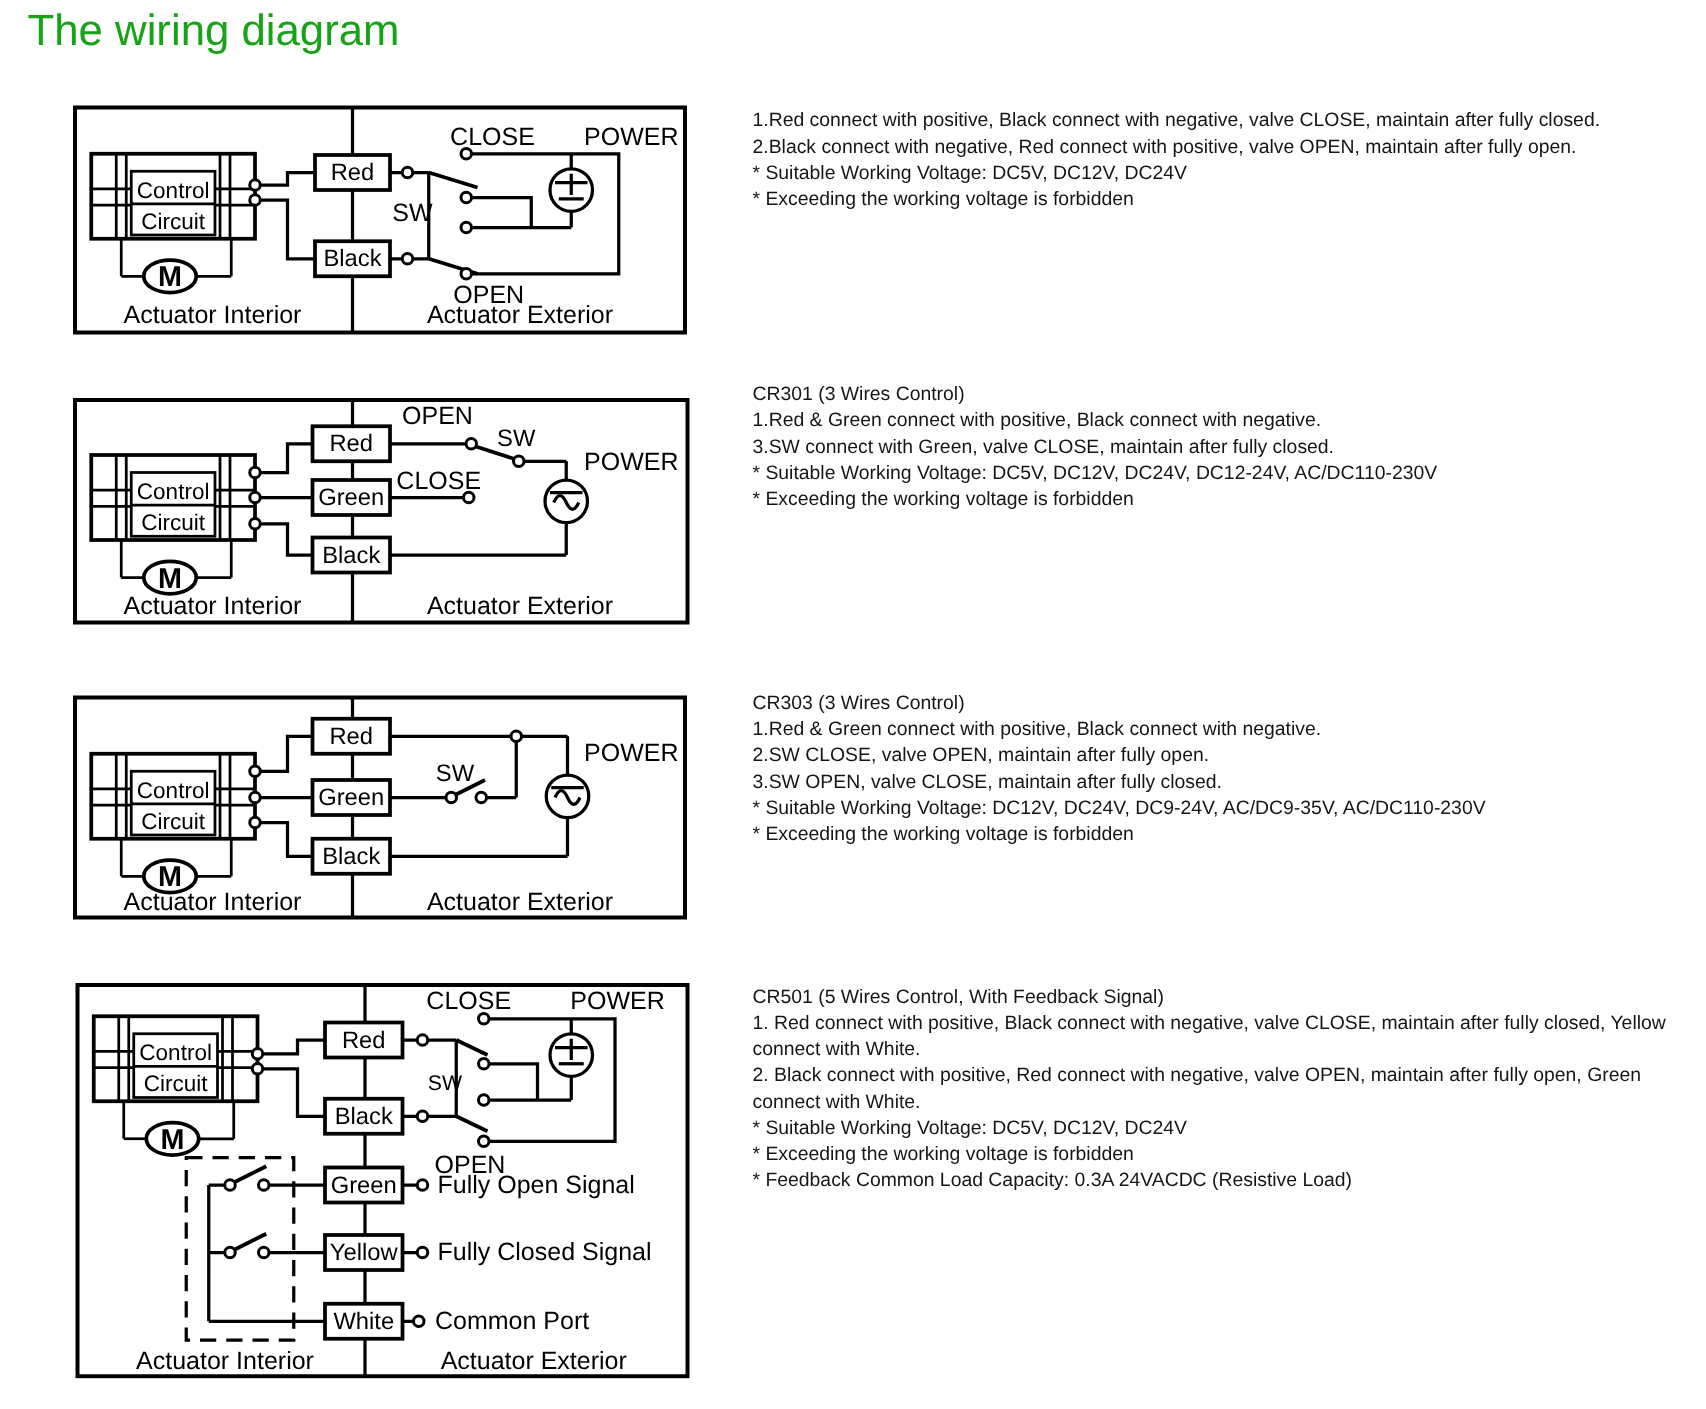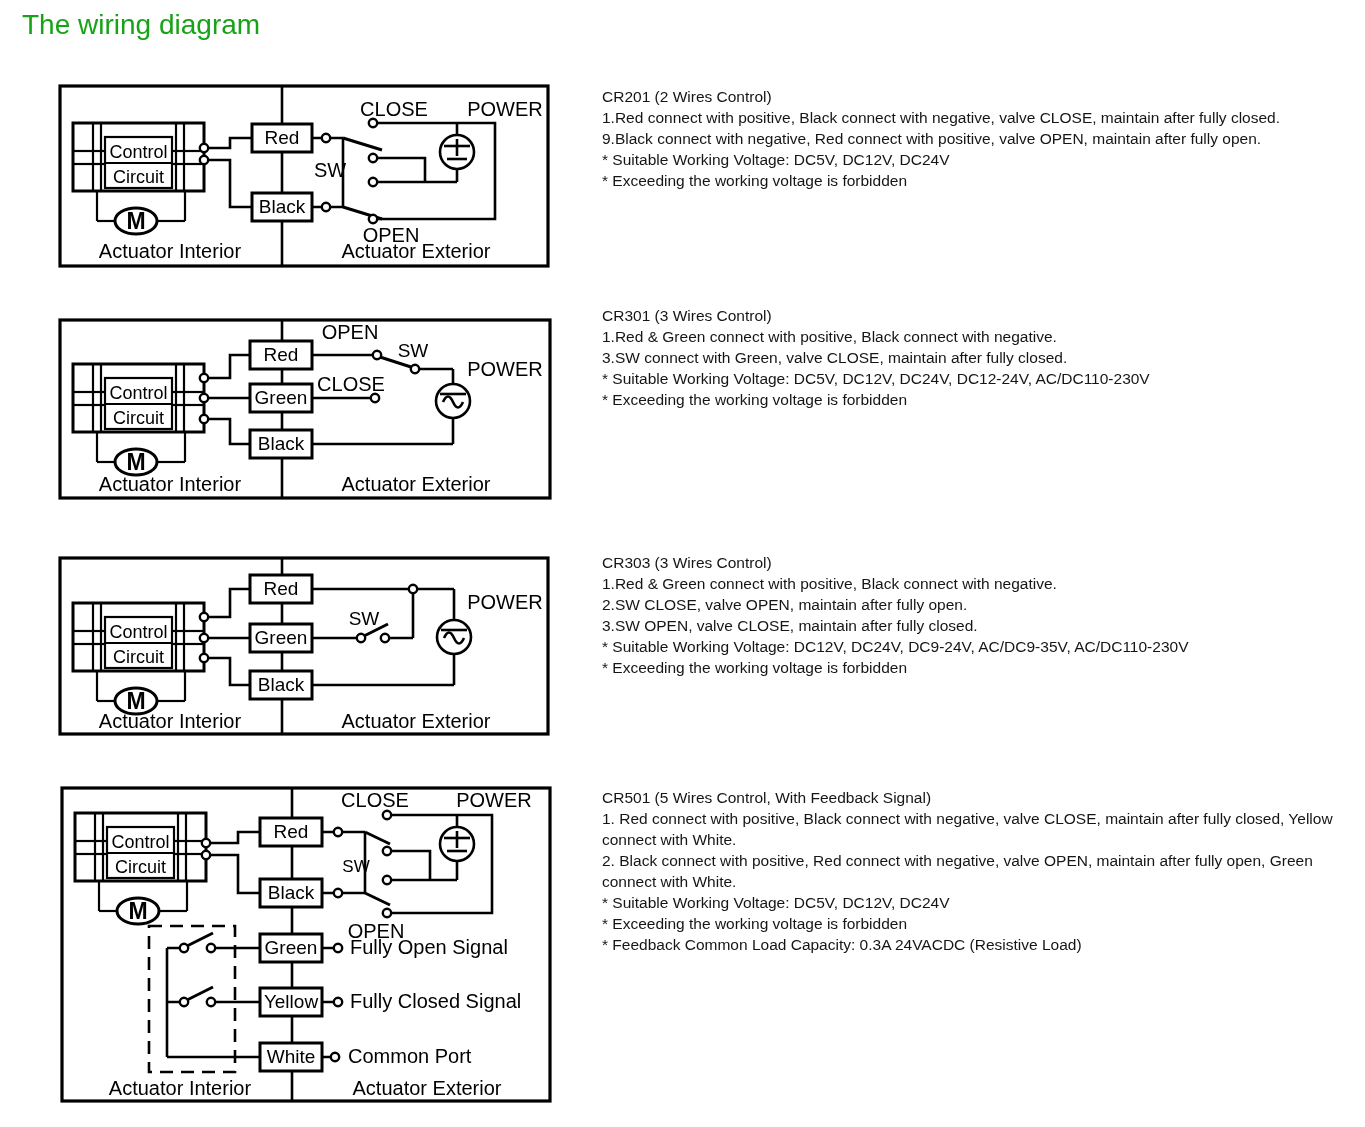--- a/index.html
+++ b/index.html
@@ -1,18 +1,18 @@
 <!DOCTYPE html>
 <html><head>
 <meta charset="utf-8">
 <style>
   html,body{margin:0;padding:0}
   body{width:1365px;height:1127px;background:#ffffff;position:relative;
        font-family:"Liberation Sans",sans-serif;color:#111}
-  .title{position:absolute;left:22px;top:8px;font-size:28px;line-height:34px}
+  .title{position:absolute;left:22px;top:8px;font-size:35px;line-height:34px}
   .note{position:absolute;left:602px;width:762px;font-size:15.5px;line-height:21px;color:#151515}
   svg.diag{position:absolute}
   .s2{stroke:#000;stroke-width:2.2;fill:none}
   .s25{stroke:#000;stroke-width:2.6;fill:none}
   .s3{stroke:#000;stroke-width:3;fill:none}
   .o3{stroke:#000;stroke-width:3.2;fill:none}
   .b3{fill:#fff;stroke:#000;stroke-width:3}
   .b2{fill:#fff;stroke:#000;stroke-width:2.2}
   .term{fill:#fff;stroke:#000;stroke-width:2.4}
   .dash{stroke:#000;stroke-width:2.6;fill:none;stroke-dasharray:13 8}
@@ -258,23 +258,22 @@
   <text x="296" y="86" class="t17 mid">SW</text>
   <text x="316" y="152" class="t20 mid">OPEN</text>
   <text x="290" y="168" class="t20">Fully Open Signal</text>
   <text x="290" y="222" class="t20">Fully Closed Signal</text>
   <text x="288" y="277" class="t20">Common Port</text>
   <text x="120" y="309" class="t20 mid">Actuator Interior</text>
   <text x="367" y="309" class="t20 mid">Actuator Exterior</text>
 </svg>
 
 <div class="note" style="top:86px">
-  <div>CR201 (2 Wires Control)</div>
   <div>1.Red connect with positive, Black connect with negative, valve CLOSE, maintain after fully closed.</div>
-  <div>9.Black connect with negative, Red connect with positive, valve OPEN, maintain after fully open.</div>
+  <div>2.Black connect with negative, Red connect with positive, valve OPEN, maintain after fully open.</div>
   <div>* Suitable Working Voltage: DC5V, DC12V, DC24V</div>
   <div>* Exceeding the working voltage is forbidden</div>
 </div>
 
 <div class="note" style="top:305px">
   <div>CR301 (3 Wires Control)</div>
   <div>1.Red &amp; Green connect with positive, Black connect with negative.</div>
   <div>3.SW connect with Green, valve CLOSE, maintain after fully closed.</div>
   <div>* Suitable Working Voltage: DC5V, DC12V, DC24V, DC12-24V, AC/DC110-230V</div>
   <div>* Exceeding the working voltage is forbidden</div>

